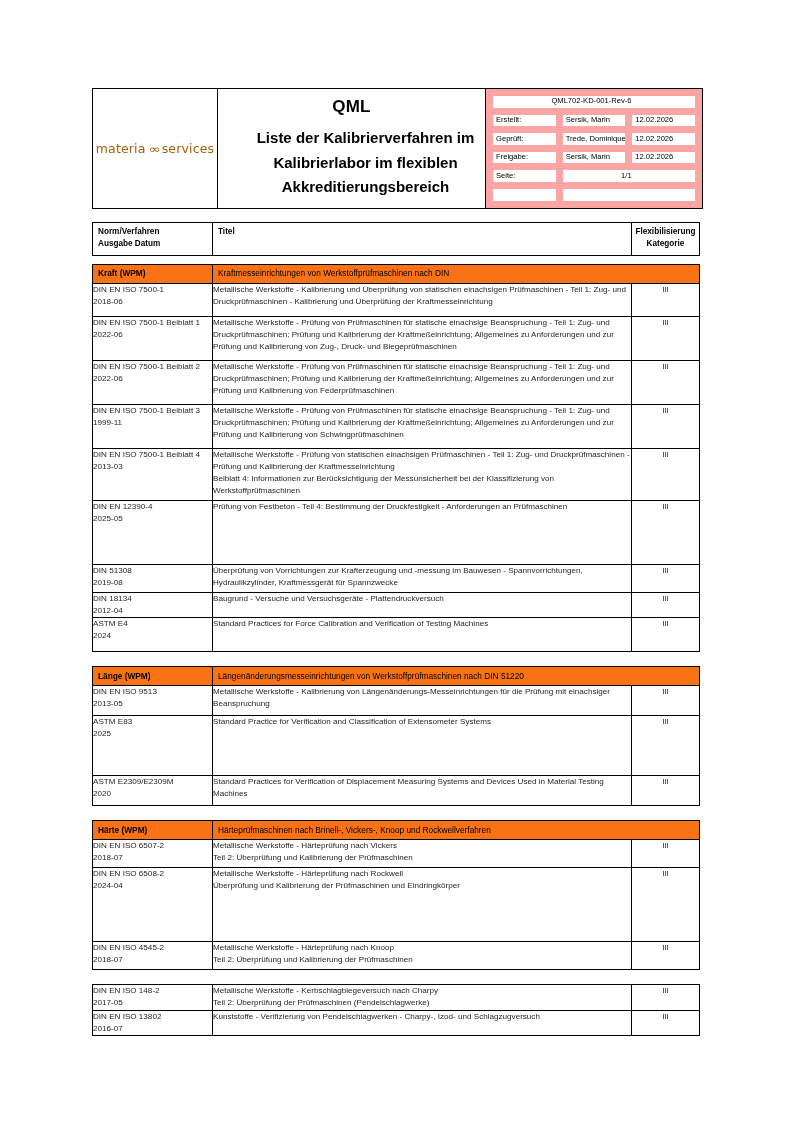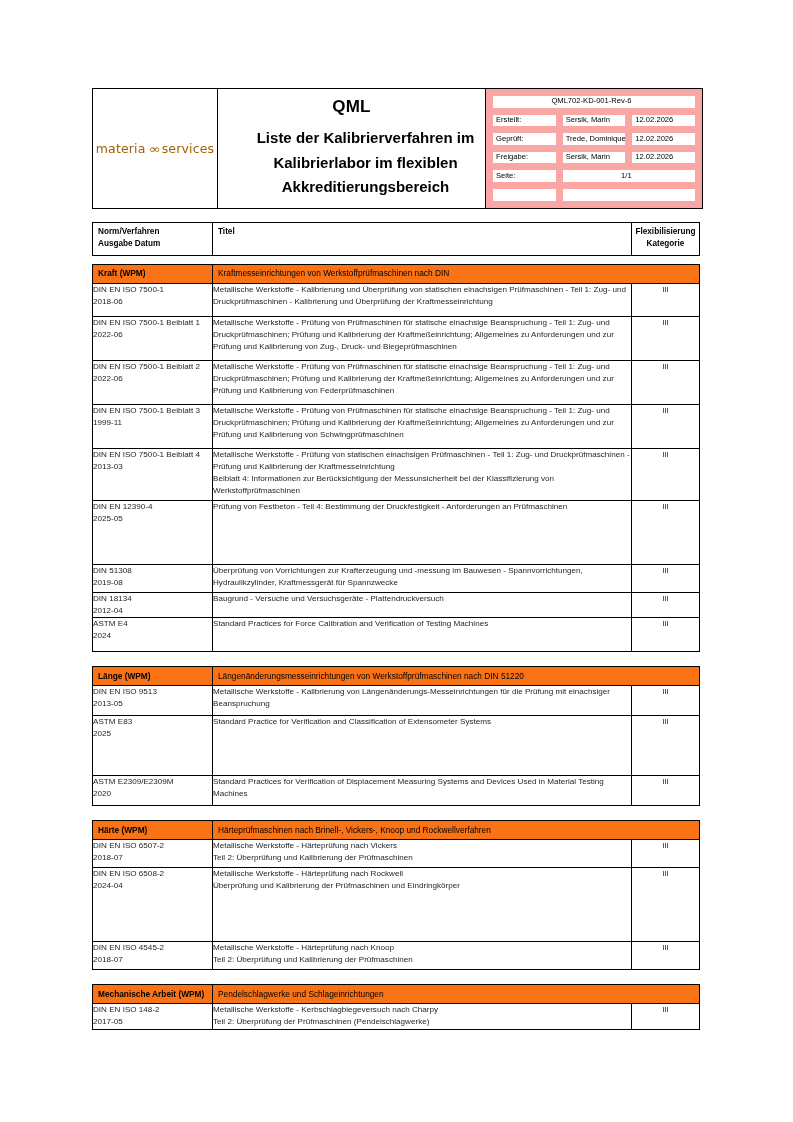--- a/index.html
+++ b/index.html
@@ -392,28 +392,30 @@
         </tbody>
       </table>
       <div class="spacer-14"></div>
       <table class="grid">
         <colgroup>
           <col class="c1">
           <col class="c2">
           <col class="c3">
         </colgroup>
         <tbody>
-          <tr class="sec-head">
-            <td class="sec-name">Mechanische Arbeit (WPM)</td>
-            <td class="sec-desc" colspan="2">Pendelschlagwerke und Schlageinrichtungen</td>
-          </tr>
           <tr class="row" style="height: 19px;">
             <td class="cell-norm va-top">DIN EN ISO 148-2
 2017-05</td>
             <td class="cell-title va-top">Metallische Werkstoffe - Kerbschlagbiegeversuch nach Charpy
 Teil 2: Überprüfung der Prüfmaschinen (Pendelschlagwerke)</td>
             <td class="cell-kat">III</td>
           </tr>
+          <tr class="row" style="height: 24px;">
+            <td class="cell-norm va-top">DIN EN ISO 13802
+2016-07</td>
+            <td class="cell-title va-top">Kunststoffe - Verifizierung von Pendelschlagwerken - Charpy-, Izod- und Schlagzugversuch</td>
+            <td class="cell-kat">III</td>
+          </tr>
         </tbody>
       </table>
     </div>
 
 </div>
 
 </body></html>

